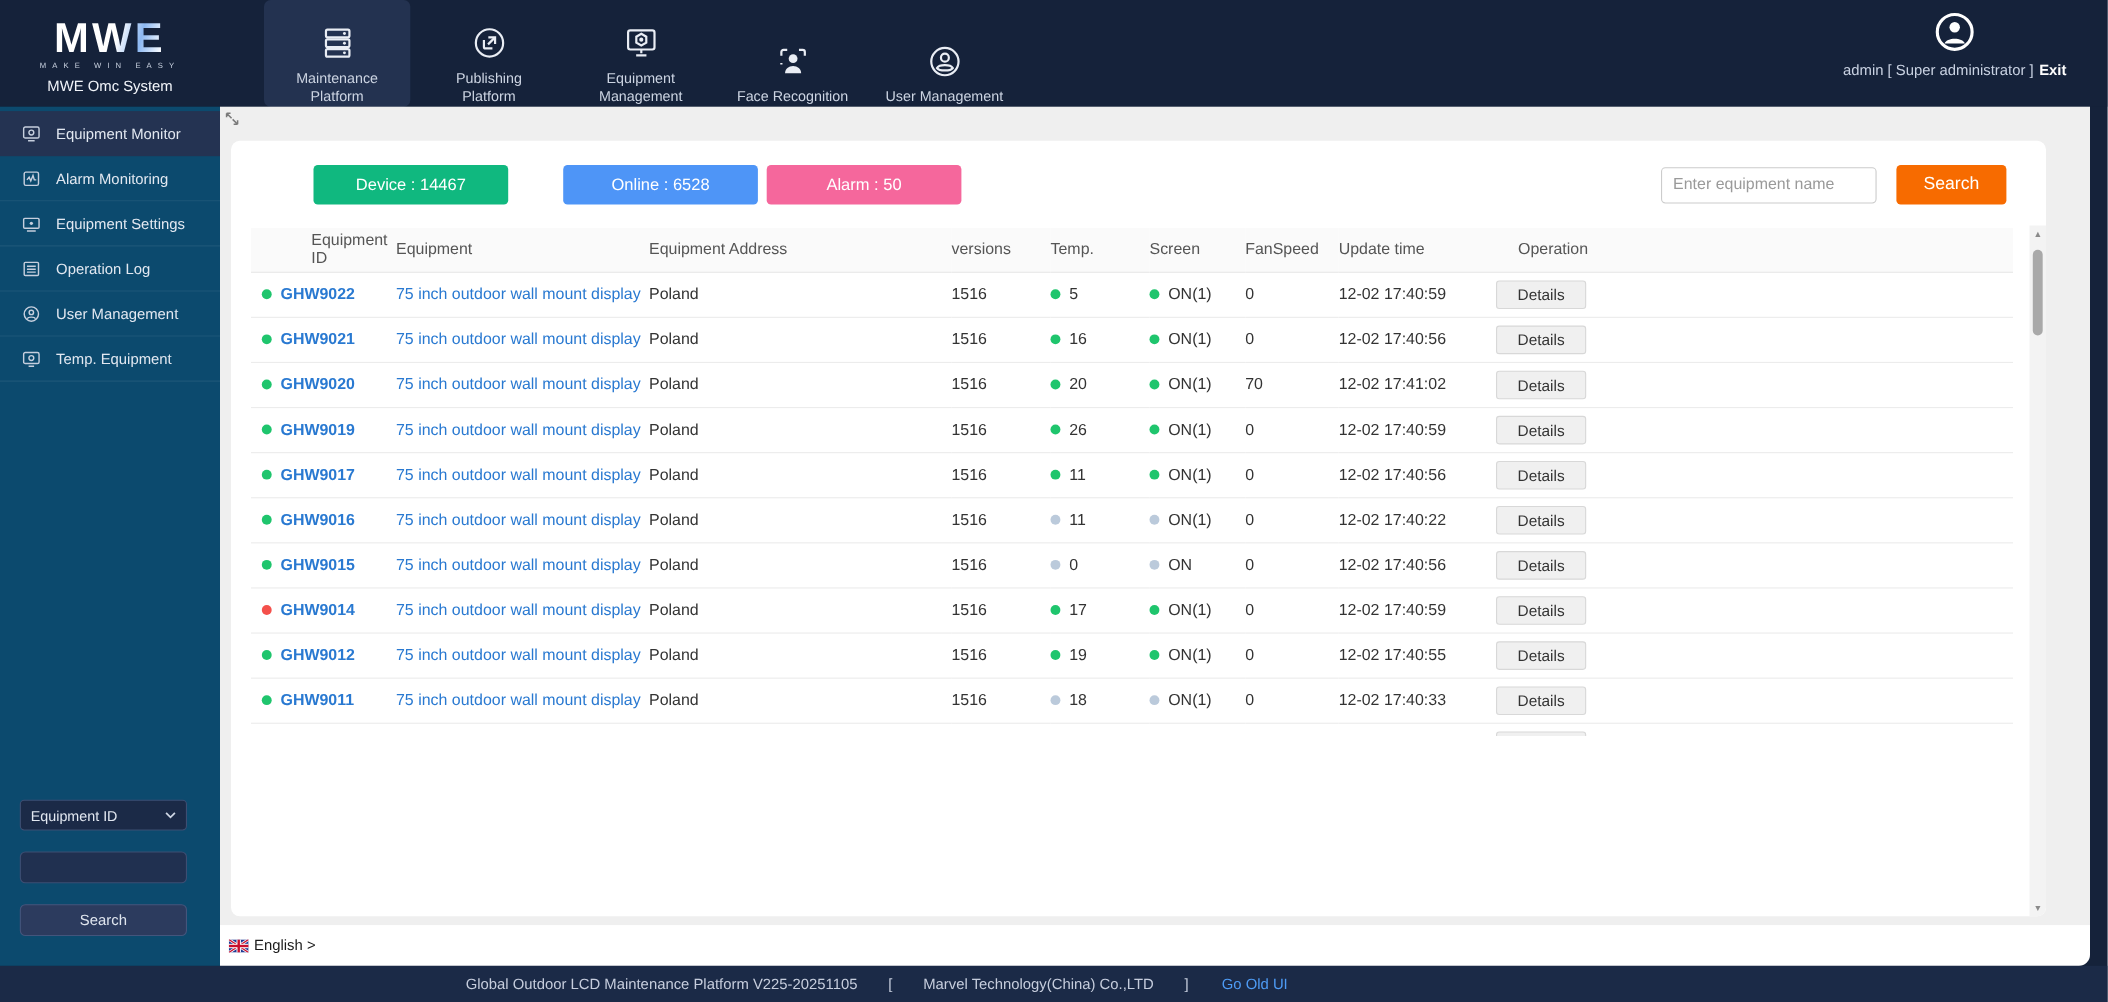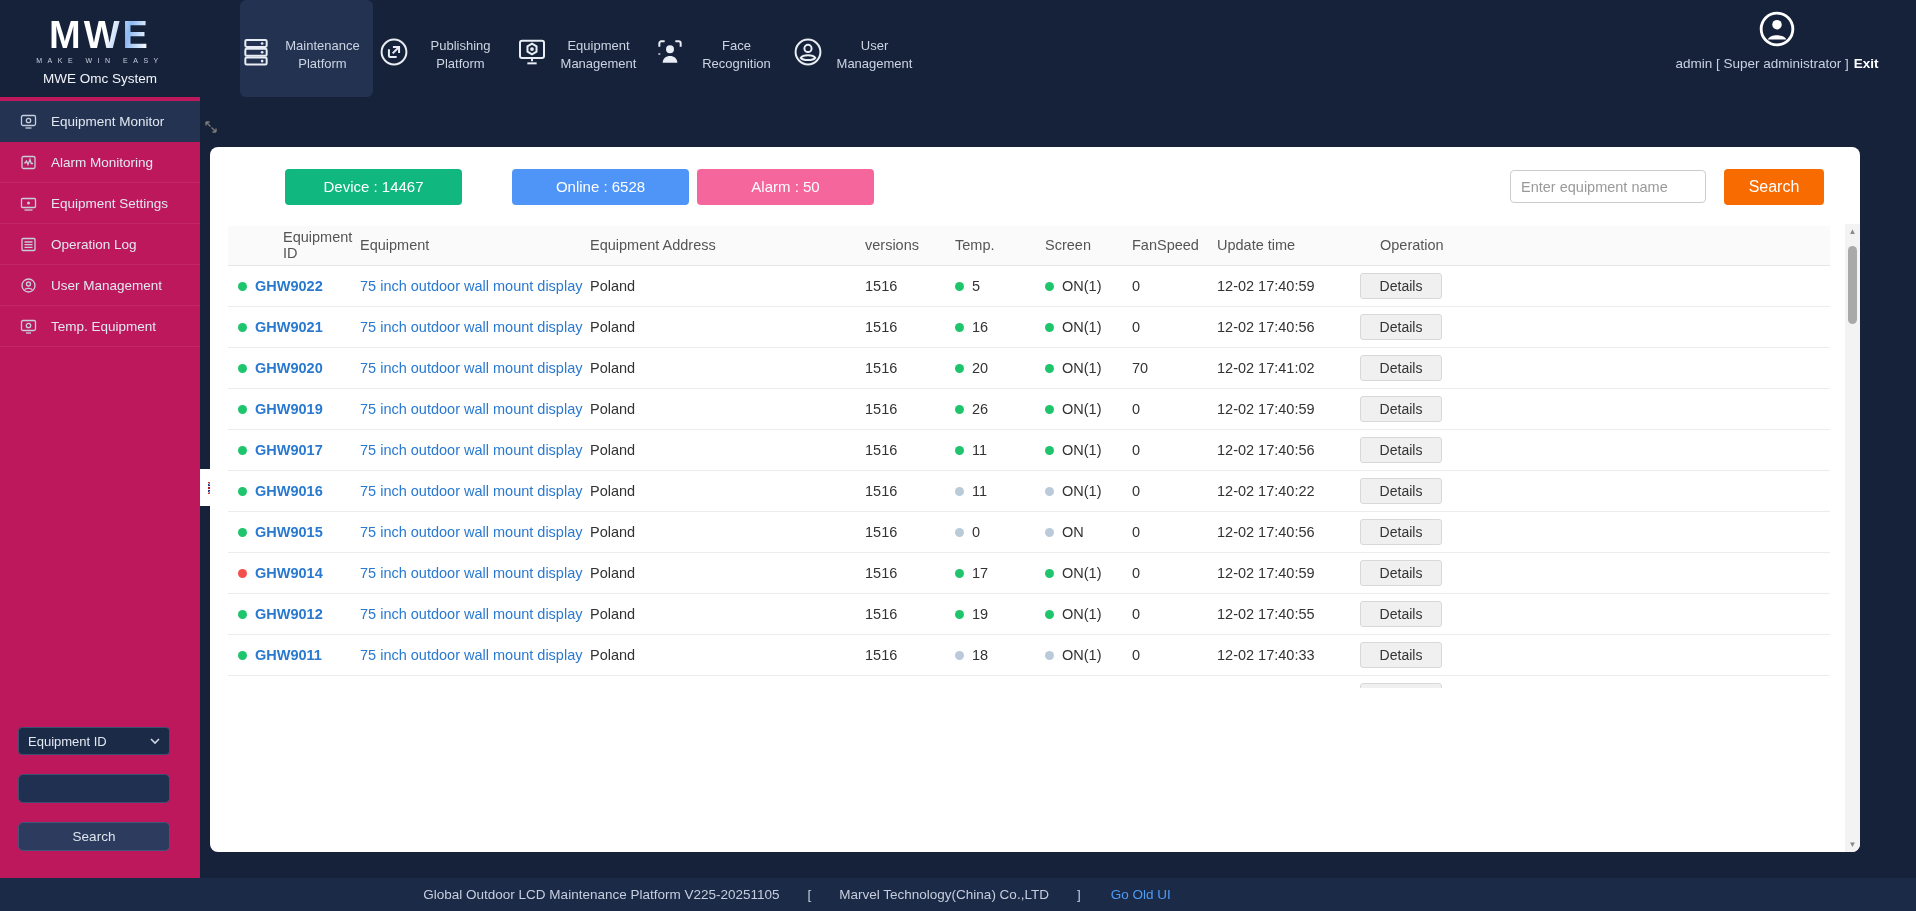--- a/index.html
+++ b/index.html
@@ -8,48 +8,48 @@
 
   
   .topbar { height:97px; background:#15223A; display:flex; align-items:stretch; position:relative; }
   .logo-block { width:200px; display:flex; flex-direction:column; align-items:center; justify-content:center; padding-top:4px; }
   .logo-text { font-size:38px; font-weight:bold; letter-spacing:3px; color:#fff;
     background:linear-gradient(105deg,#ffffff 55%,#8cb8f2 75%,#ffffff 95%);
     -webkit-background-clip:text; background-clip:text; -webkit-text-fill-color:transparent; line-height:1; }
   .logo-tagline { font-size:7px; letter-spacing:5.5px; color:#c9d2e0; margin-top:3px; }
   .system-name { font-size:13.5px; color:#f2f5fa; margin-top:7px; }
   .top-nav { display:flex; margin-left:40px; }
-  .nav-item { width:133px; margin-right:5px; display:flex; align-items:center; justify-content:flex-end; padding-top:13px; cursor:pointer; border-radius:6px; }
+  .nav-item { width:133px; margin-right:5px; display:flex; flex-direction:column; align-items:center; justify-content:flex-end; padding-top:13px; cursor:pointer; border-radius:6px; }
   .nav-item.active { background:#233250; }
   .nav-icon { width:32px; height:32px; color:#e9edf4; margin-bottom:7px; }
   .nav-icon svg { width:32px; height:32px; display:block; }
   .nav-label { font-size:13px; color:#ccd4e2; text-align:center; line-height:1.35; width:110px; }
   .user-block { position:absolute; right:24px; top:10px; width:230px; text-align:center; cursor:pointer; }
   .avatar-wrap { width:38px; height:38px; margin:0 auto 8px; color:#fff; }
   .avatar-wrap svg { width:38px; height:38px; }
   .user-line { font-size:13.5px; color:#c9d2e2; white-space:nowrap; }
   .user-line b { color:#ffffff; margin-left:5px; }
 
   
   .shell { display:flex; height:781px; }
-  .sidebar { width:200px; background:#be185d; position:relative; flex:none; }
+  .sidebar { width:200px; background:#0c4a6e; position:relative; flex:none; }
   .side-nav { padding-top:4px; }
   .side-item { height:41px; display:flex; align-items:center; padding-left:20px; cursor:pointer; border-bottom:1px solid rgba(255,255,255,0.07); }
   .side-item.active { background:#243352; border-bottom-color:transparent; }
   .side-icon { width:17px; height:17px; color:#c6cfde; margin-right:14px; flex:none; }
   .side-icon svg { width:17px; height:17px; display:block; }
   .side-label { font-size:13.5px; color:#e2e8f1; }
   .side-filter { position:absolute; left:18px; top:630px; width:152px; }
   .side-select { height:28px; border:1px solid #3D4E73; border-radius:4px; background:#1B2A47; color:#e2e8f1; font-size:13px;
     display:flex; align-items:center; justify-content:space-between; padding:0 9px; cursor:pointer; }
   .side-select svg { width:10px; height:7px; }
   .side-input { margin-top:19px; width:152px; height:29px; border:1px solid #3D4E73; border-radius:5px; background:#203050; color:#e2e8f1; font-size:13px; padding:0 8px; outline:none; }
   .side-search { margin-top:19px; width:152px; height:29px; border:1px solid #44557C; border-radius:5px; background:#2C3B5E; color:#dfe5ee; font-size:13.5px; cursor:pointer; }
 
-  .main { width:1700px; display:flex; flex-direction:row; flex:none;align-items:center; }
+  .main { width:1700px; display:flex; flex-direction:column; flex:none; }
   .content-gray { height:744px; background:#EFEFEF; position:relative; }
   .collapse-icon { position:absolute; left:3px; top:3px; width:16px; height:16px; color:#7a7a7a; cursor:pointer; }
   .collapse-icon svg { width:16px; height:16px; }
 
   
   .card { position:absolute; left:10px; top:31px; width:1650px; height:705px; background:#fff; border-radius:8px; }
   .stats-row { position:absolute; left:0; top:22px; right:18px; height:36px; display:flex; align-items:center; }
   .stat-btn { height:36px; width:177px; border-radius:4px; color:#fff; font-size:15px; display:flex; align-items:center; justify-content:center; cursor:pointer; }
   .stat-btn:nth-child(1) { margin-left:75px; }
   .stat-btn:nth-child(2) { margin-left:50px; }

